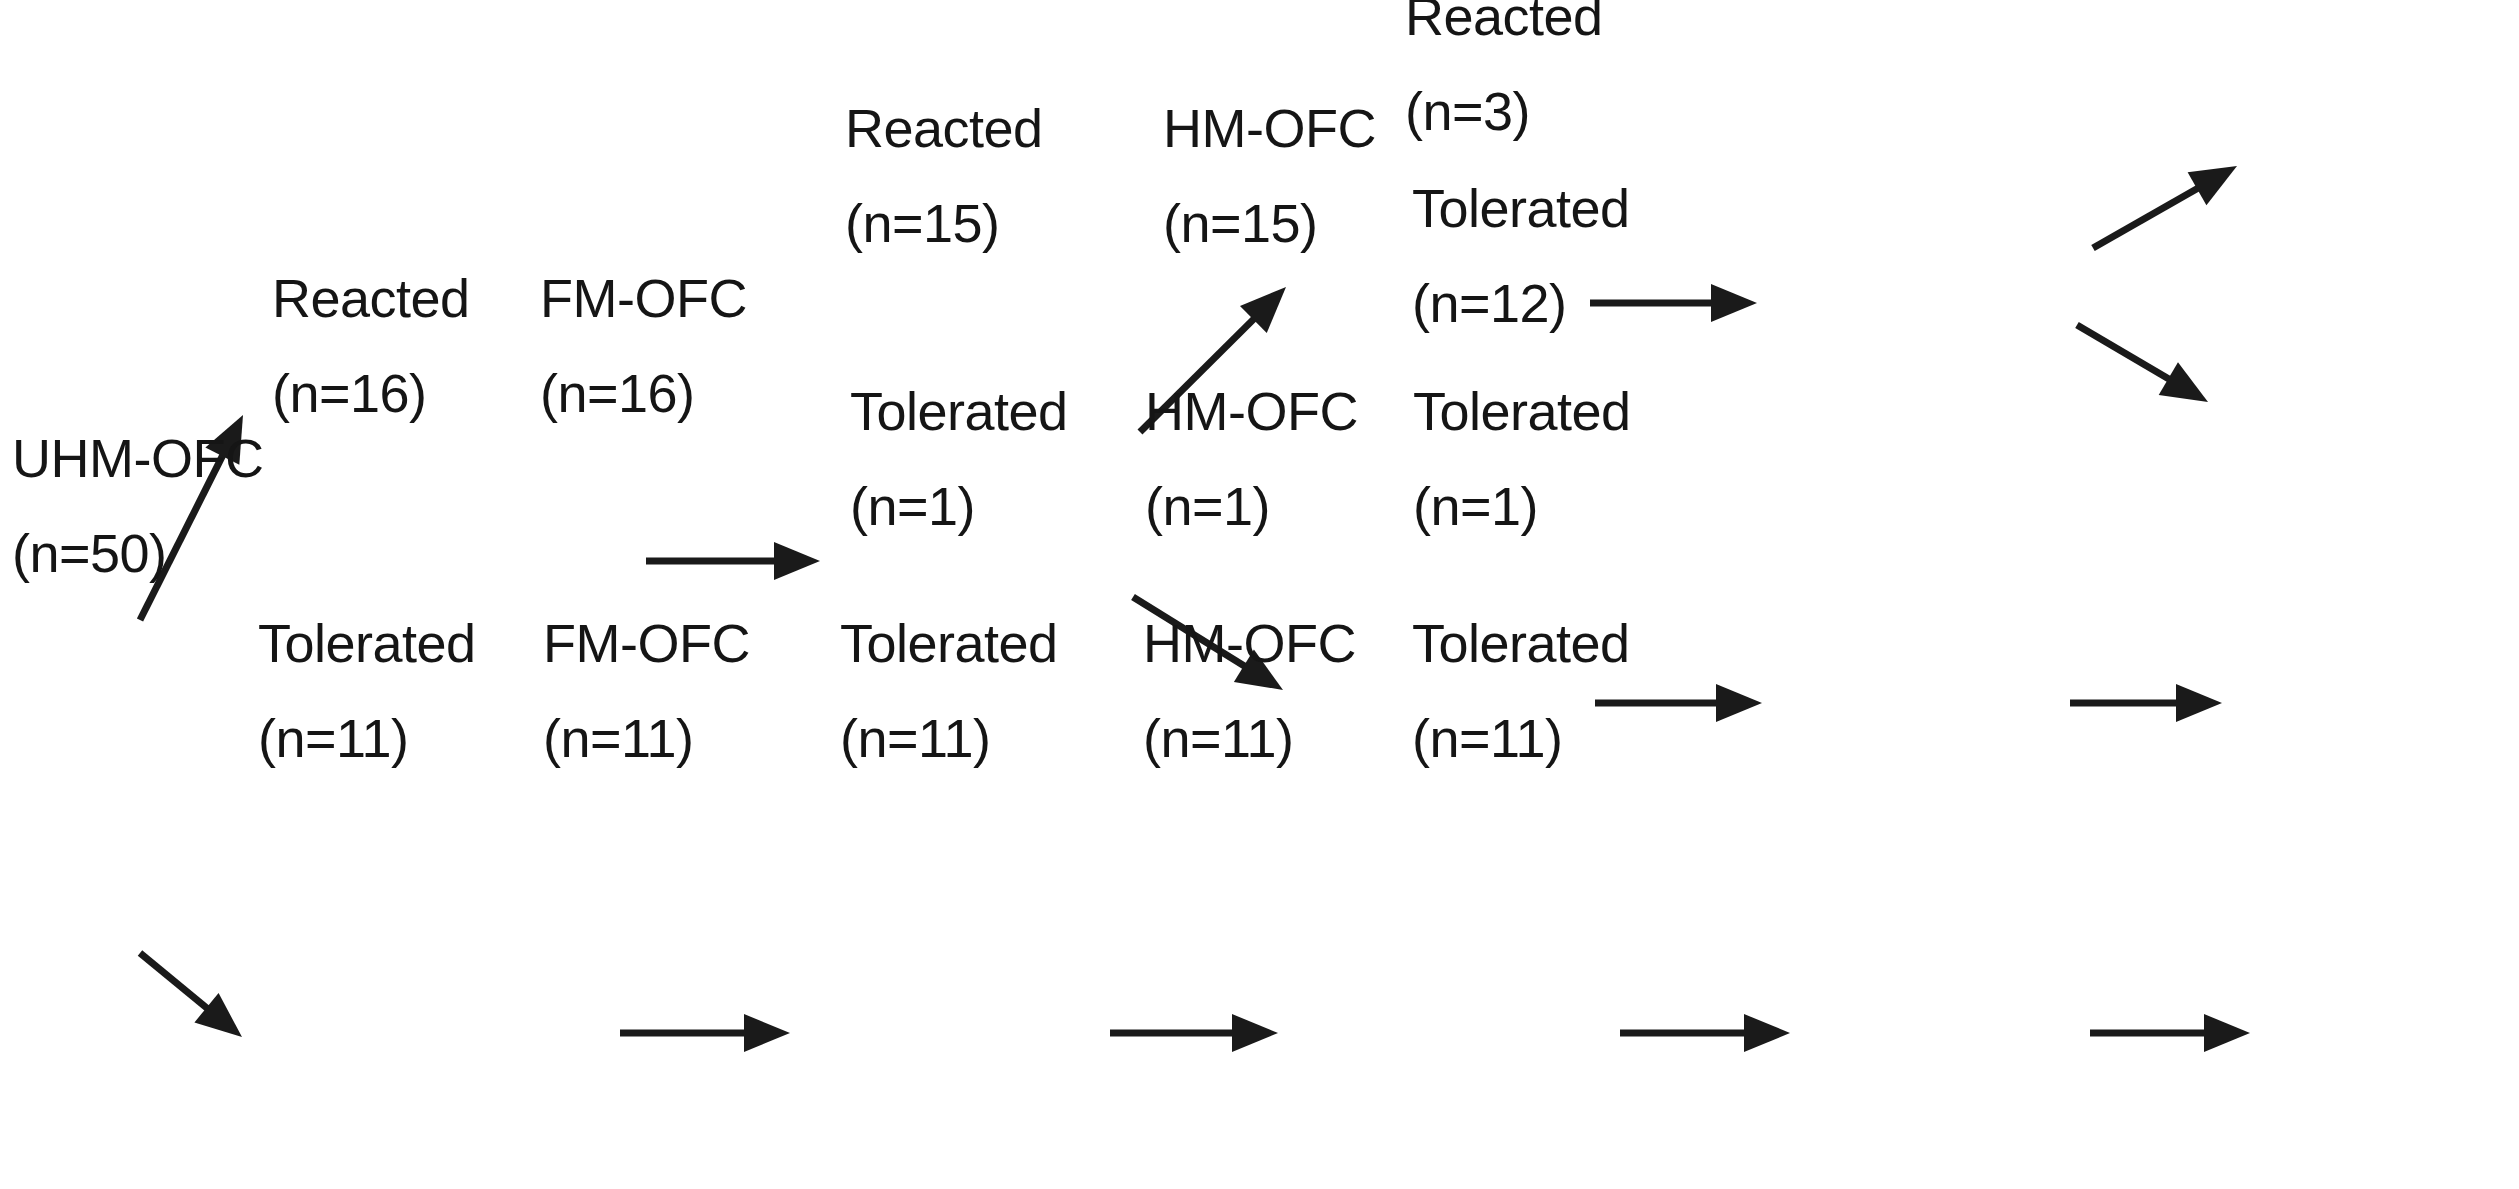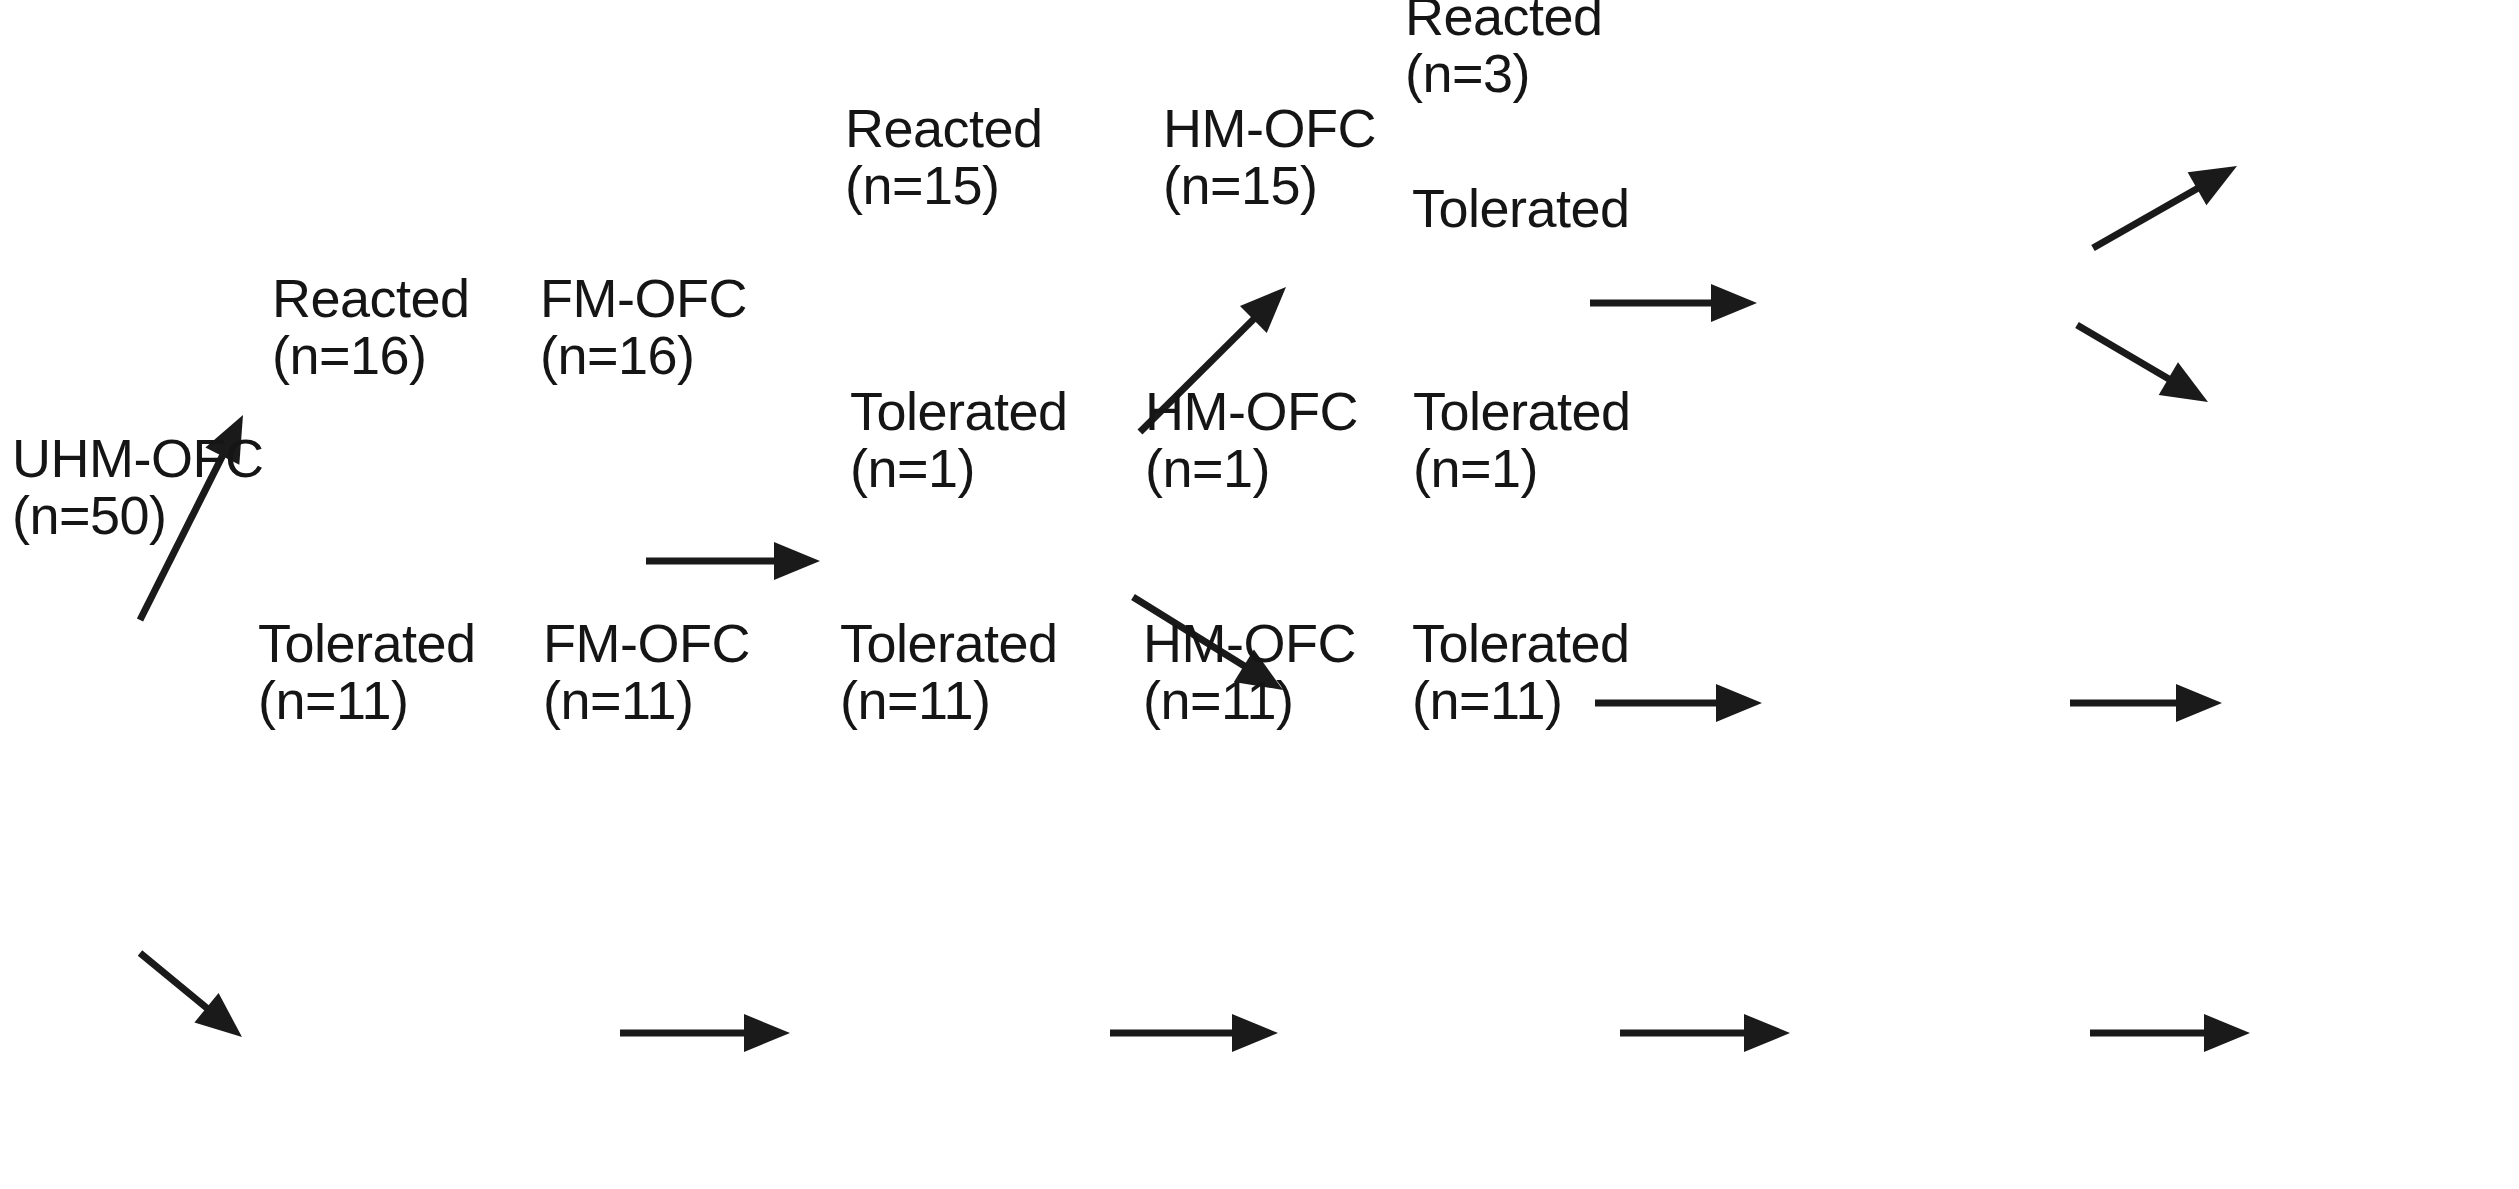--- a/index.html
+++ b/index.html
@@ -25,20 +25,21 @@
     font-size: 54px;
     line-height: 1.05;
     white-space: nowrap;
     letter-spacing: -0.5px;
   }
   .node .node-label {
     display: block;
   }
   .node .node-count {
     display: block;
+    margin-top: 38px;
   }
   #edges {
     position: absolute;
     left: 0;
     top: 0;
     width: 2519px;
     height: 1189px;
     pointer-events: none;
   }
   .edge-line {
@@ -135,20 +136,21 @@
       <div class="node" style="left: 1163px; top: 100px;">
         <span class="node-label">HM-OFC</span>
         <span class="node-count">(n=15)</span>
       </div>
       <div class="node" style="left: 1405px; top: -12px;">
         <span class="node-label">Reacted</span>
         <span class="node-count">(n=3)</span>
       </div>
       <div class="node" style="left: 1412px; top: 180px;">
         <span class="node-label">Tolerated</span>
+        <span class="node-count">(n=12)</span>
       </div>
       <div class="node" style="left: 850px; top: 383px;">
         <span class="node-label">Tolerated</span>
         <span class="node-count">(n=1)</span>
       </div>
       <div class="node" style="left: 1145px; top: 383px;">
         <span class="node-label">HM-OFC</span>
         <span class="node-count">(n=1)</span>
       </div>
       <div class="node" style="left: 1413px; top: 383px;">

